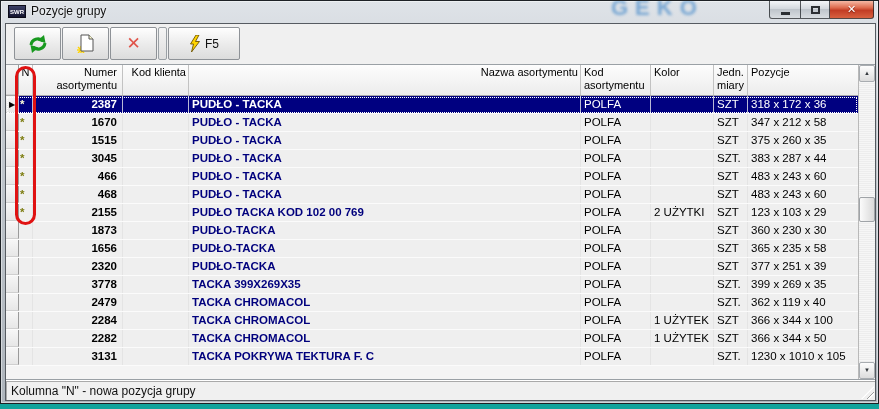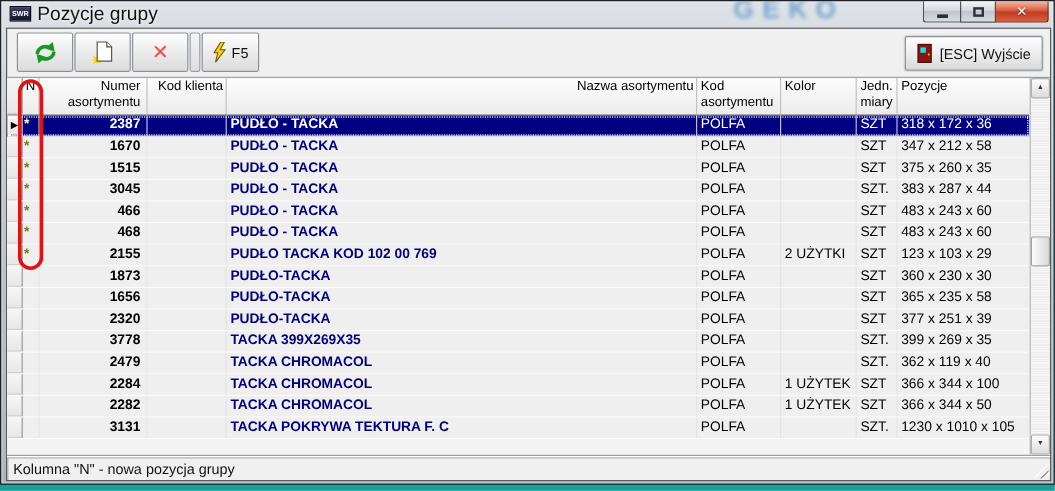--- a/index.html
+++ b/index.html
@@ -17,21 +17,21 @@
   .bg-text {
     position:absolute; left:610px; top:-6px; font-size:22px; font-weight:bold;
     color:#3f86c9; letter-spacing:7px; opacity:.65; filter:blur(1.6px);
   }
   .app-icon {
     position:absolute; left:7px; top:4px; width:18px; height:13px;
     background: linear-gradient(180deg,#3a3f66,#14142e);
     color:#fff; font-size:6px; font-weight:bold; text-align:center; line-height:13px;
     border:1px solid #0b0b18; letter-spacing:0;
   }
-  .title { position:absolute; left:30px; top:3px; font-size:16px; color:#111; text-shadow:0 0 3px #fff; }
+  .title { position:absolute; left:30px; top:3px; font-size:12px; color:#111; text-shadow:0 0 3px #fff; }
   .win-controls { position:absolute; top:0; right:4px; display:flex; }
   .win-btn {
     height:18px; border:1px solid rgba(30,34,38,.75); border-top:none;
     background: linear-gradient(180deg,#f4f6f8 0,#d4d9de 45%,#bfc5cb 50%,#d9dde1 100%);
     display:flex; align-items:center; justify-content:center; cursor:pointer;
   }
   .win-btn.min { width:31px; border-right:none; border-bottom-left-radius:3px; }
   .win-btn.max { width:30px; }
   .win-btn.close {
     width:44px; border-left:none; border-bottom-right-radius:3px;
@@ -52,21 +52,21 @@
   .toolbar { position:relative; height:40px; flex:0 0 40px; padding:3px 0 0 8px; display:flex; align-items:flex-start; }
   .tbtn {
     width:47px; height:33px; margin-right:1px; border:1px solid #8e9297; border-radius:2px;
     background: linear-gradient(180deg,#fefefe 0,#ececec 50%,#dcdcdc 100%);
     box-shadow: inset 0 1px 0 #fff;
     display:flex; align-items:center; justify-content:center; cursor:pointer;
     font-family: inherit;
   }
   .tbtn-sep { width:9px; height:33px; margin-right:1px; border:1px solid #9aa0a5; border-radius:2px;
     background:linear-gradient(180deg,#f5f5f5,#dedede); }
-  .tbtn-f5 { width:48px; gap:4px; }
+  .tbtn-f5 { width:72px; gap:4px; }
   .f5-label { font-size:12px; color:#111; }
   .del-x { color:#e0544a; font-size:17px; font-weight:bold; line-height:17px; }
   .exit-btn {
     position:absolute; right:6px; top:6px; height:29px; padding:0 9px;
     border:1px solid #8e9297; border-radius:2px;
     background: linear-gradient(180deg,#fefefe 0,#ececec 55%,#d9d9d9 100%);
     box-shadow: inset 0 1px 0 #fff, 0 0 0 1px #d7dade;
     display:flex; align-items:center; gap:6px; font-size:12px; color:#111; cursor:pointer;
     font-family: inherit;
   }
@@ -170,28 +170,20 @@
       <button class="tbtn">
         <span class="del-x">✕</span>
       </button>
       <div class="tbtn-sep"></div>
       <button class="tbtn tbtn-f5">
         <svg width="12" height="17" viewBox="0 0 12 17">
           <polygon points="7,0 1.5,9 4.5,9 2.5,17 10.5,6.5 6.5,6.5 10,0" fill="#ffd400" stroke="#6e5400" stroke-width="0.9"></polygon>
         </svg>
         <span class="f5-label">F5</span>
       </button>
-      <button class="exit-btn">
-        <svg width="13" height="17" viewBox="0 0 13 17">
-          <rect x="1" y="1" width="11" height="15" fill="#8b1510" stroke="#4d0b08"></rect>
-          <rect x="3" y="3.5" width="4.5" height="4.5" fill="#19dfe0"></rect>
-          <circle cx="10" cy="9.5" r="0.9" fill="#e8c53a"></circle>
-        </svg>
-        <span>[ESC] Wyjście</span>
-      </button>
     </div>
 
     <div class="gridwrap">
       <div class="gridmain">
         <div class="ghead">
           <div class="hcell c-ind"></div>
           <div class="hcell c-n">N</div>
           <div class="hcell c-num">Numer asortymentu</div>
           <div class="hcell c-kk">Kod klienta</div>
           <div class="hcell c-naz">Nazwa asortymentu</div>

